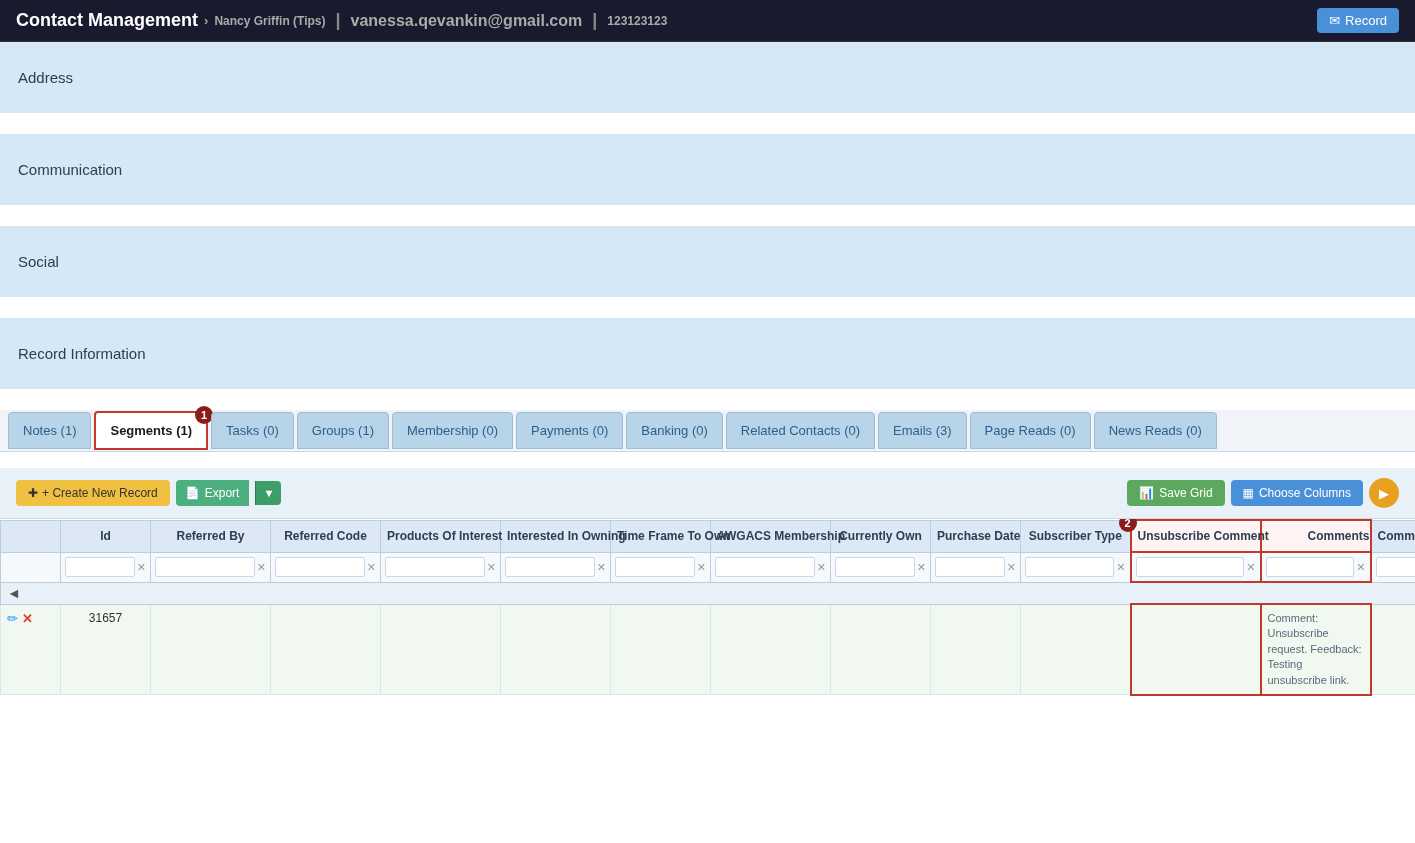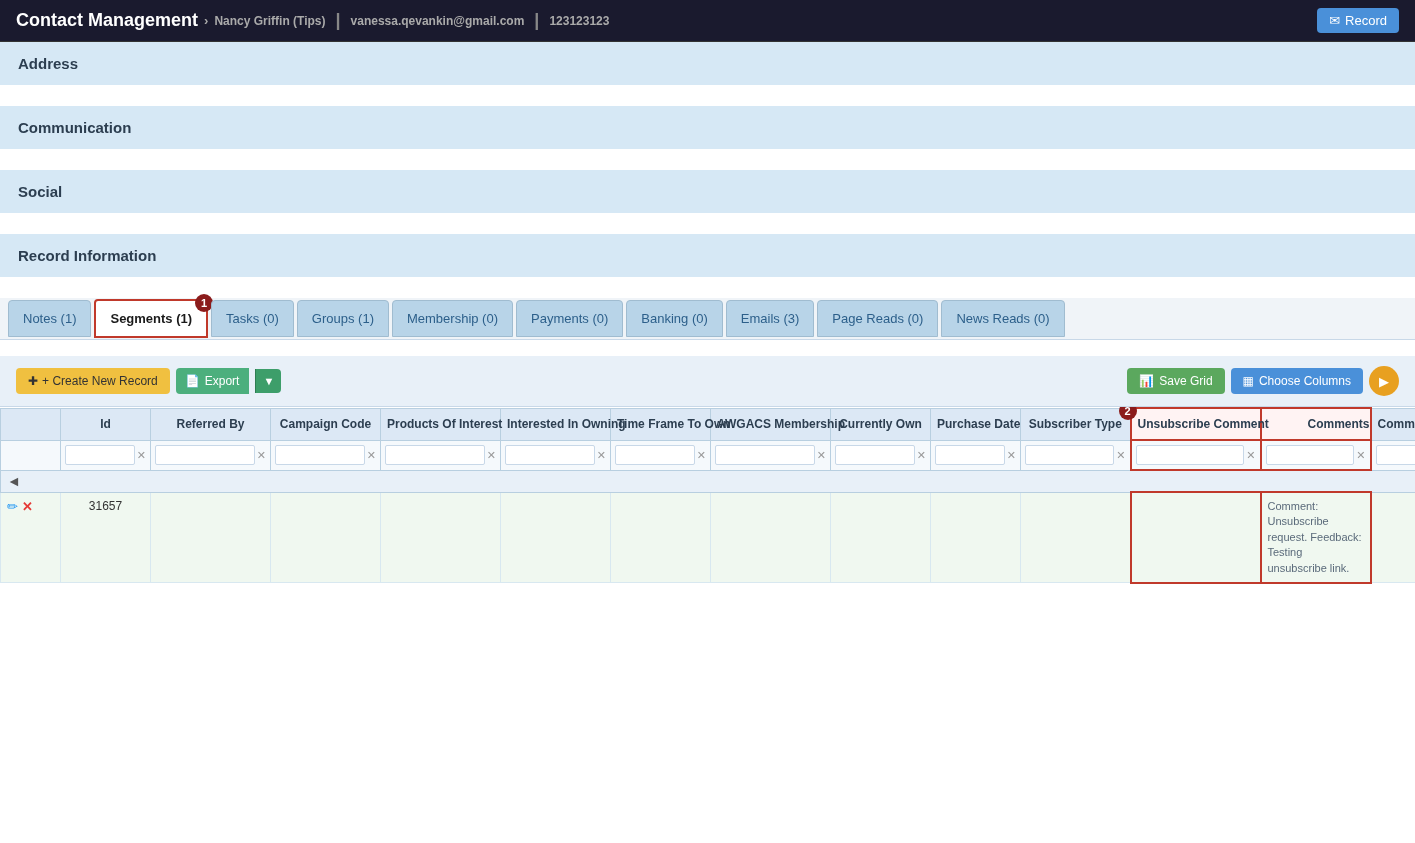--- a/index.html
+++ b/index.html
@@ -32,25 +32,25 @@
       font-size: 13px;
       cursor: pointer;
       display: flex;
       align-items: center;
       gap: 5px;
     }
 
     
     .section-panel {
       background: #d6e8f5;
-      padding: 13px 18px;
+      padding: 27px 18px;
       margin: 0;
       border-bottom: 3px solid #fff;
       font-size: 15px;
-      font-weight: 700;
+      font-weight: 400;
       color: #2c3e50;
     }
     .section-gap {
       height: 18px;
       background: #fff;
     }
 
     
     .tabs-bar {
       background: #f0f4f8;
@@ -289,21 +289,21 @@
   </style>
 </head>
 <body>
 
 <div class="header">
   <div class="header-title">
     <span style="font-size:18px;font-weight:bold;color:#fff;">Contact Management</span>
     <span style="color:#aaa;font-size:13px;">›</span>
     <span style="font-size:12px;color:#aaa;">Nancy Griffin (Tips)</span>
     <span style="color:#888;margin:0 4px;">|</span>
-    <span style="font-size:12px;color:#aaa;">vanessa.qevankin@gmail.com</span>
+    <span style="font-size:16px;color:#aaa;">vanessa.qevankin@gmail.com</span>
     <span style="color:#888;margin:0 4px;">|</span>
     <span style="font-size:12px;color:#aaa;">123123123</span>
   </div>
   <button class="adhoc-button">
     <span>✉</span>
     <span>Record</span>
   </button>
 </div>
 
 <div class="section-panel">
@@ -350,20 +350,23 @@
   </div>
 
   <div class="tab-item">
     <span>Payments (0)</span>
   </div>
 
   <div class="tab-item">
     <span>Banking (0)</span>
   </div>
 
+  <div class="tab-item">
+    <span>Related Contacts (0)</span>
+  </div>
 
   <div class="tab-item">
     <span>Emails (3)</span>
   </div>
 
   <div class="tab-item">
     <span>Page Reads (0)</span>
   </div>
 
   <div class="tab-item">
@@ -405,21 +408,21 @@
     <thead>
       <tr>
         <th class="col-actions"></th>
         <th class="col-id">
           <span>Id</span>
         </th>
         <th class="col-referred">
           <span>Referred By</span>
         </th>
         <th class="col-campaign">
-          <span>Campaign Code</span>
+          <span>Referred Code</span>
         </th>
         <th class="col-products">
           <span>Products Of Interest</span>
         </th>
         <th class="col-interested">
           <span>Interested In Owning</span>
         </th>
         <th class="col-timeframe">
           <span>Time Frame To Own</span>
         </th>

